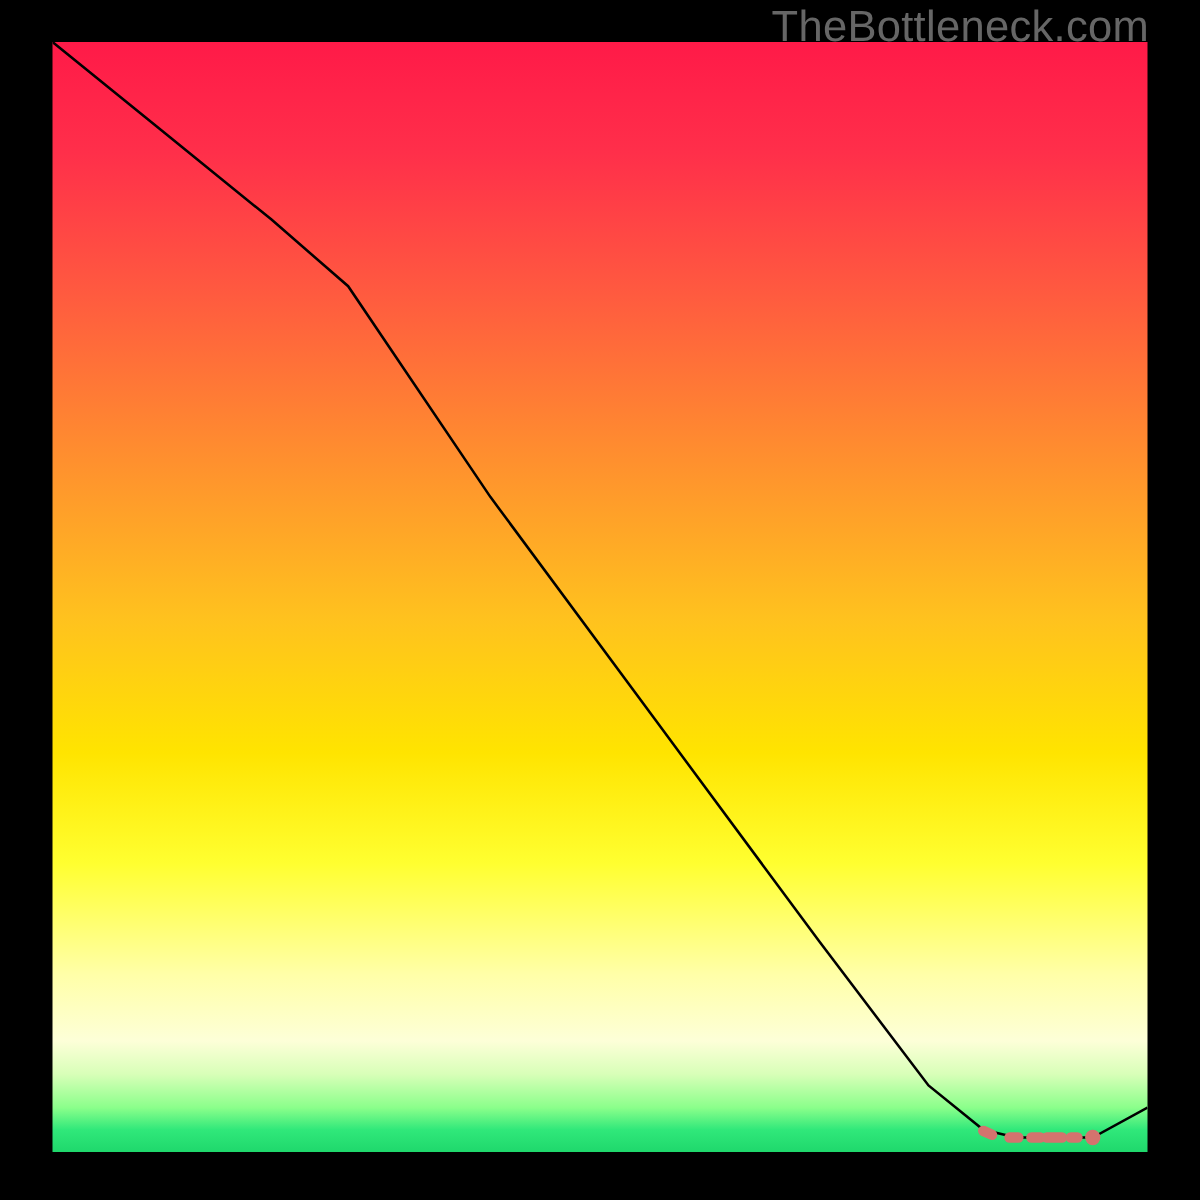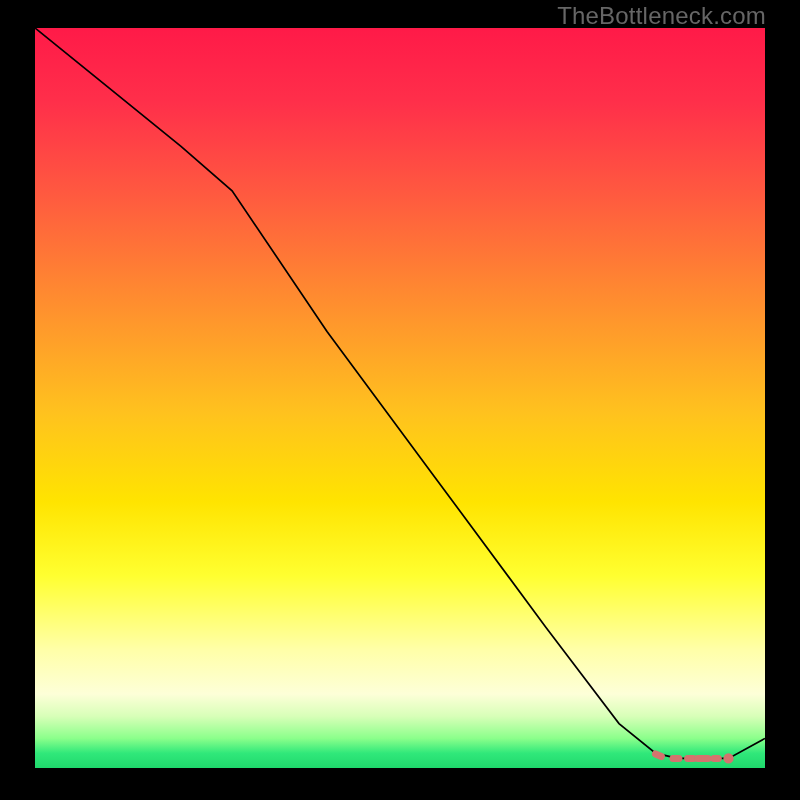--- a/index.html
+++ b/index.html
@@ -44,21 +44,21 @@
     left: 0;
     top: 0;
     width: 100%;
     height: 100%;
   }
   .watermark {
     position: absolute;
     top: 2px;
     right: 34px;
     color: #666;
-    font-size: 24px;
+    font-size: 29px;
     font-weight: 400;
     letter-spacing: 0.2px;
     user-select: none;
   }
 </style>
 </head>
 <body>
 
 <div class="frame">
   <div class="watermark">TheBottleneck.com</div>

